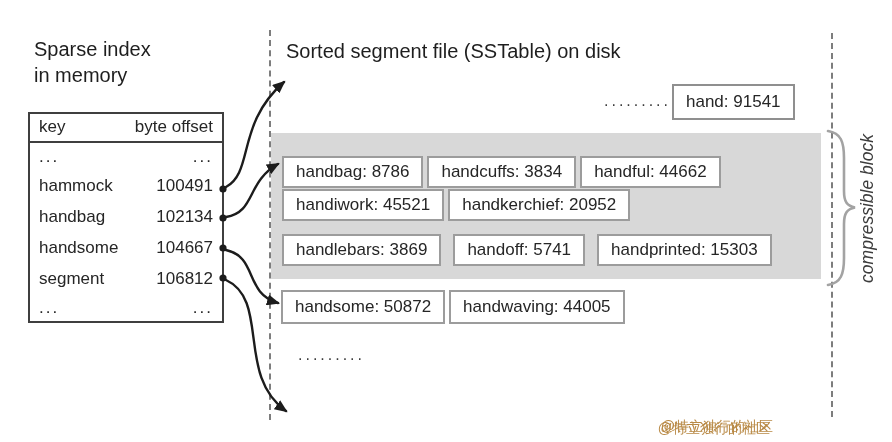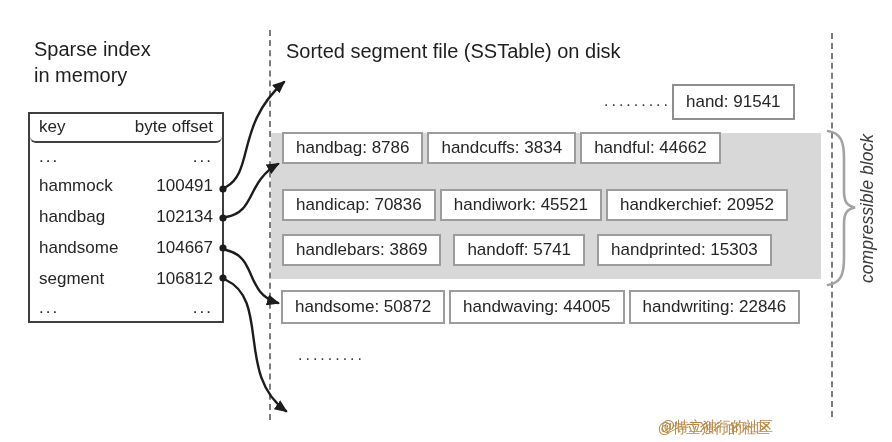--- a/index.html
+++ b/index.html
@@ -8,38 +8,38 @@
   .stage { position:relative; width:776px; height:442px; }
 
   .title { position:absolute; font-size:20px; line-height:1.32; color:#1e1e1e; white-space:pre-line; }
   .title-left { left:34px; top:36px; }
   .title-right { left:286px; top:38px; white-space:nowrap; }
 
   
   .idx-table { position:absolute; left:28px; top:112px; width:196px; background:#fff;
     border:2px solid #3f3f3f; font-size:17px; }
   .idx-head { display:flex; justify-content:space-between; padding:3px 9px 4px;
-    border-bottom:2px solid #3f3f3f;border-radius:6px; }
+    border-bottom:2px solid #3f3f3f; }
   .idx-row { display:flex; justify-content:space-between; align-items:center;
     padding:0 9px; height:31px; }
   .idx-row.ellip { height:27px; letter-spacing:2px; }
 
   
   .dashline { position:absolute; width:0; border-left:2px dashed #7d7d7d; }
   .dash-left  { left:269px; top:30px;  height:390px; }
   .dash-right { left:831px; top:33px; height:384px; }
 
   
   .gray-block { position:absolute; left:271px; top:133px; width:550px; height:146px; background:#d8d8d8; }
   .seg-row { position:absolute; display:flex; gap:4px;border-radius:13px; }
   .seg-box { display:inline-flex; align-items:center; background:#fff;
     border:2px solid #9c9c9c; padding:0 12px; height:32px; font-size:17px; white-space:nowrap; }
   .row-top { left:672px; top:84px; }
   .row-top .seg-box { height:36px; border-color:#8f8f8f; }
-  .row1 { left:282px; top:132px;justify-content:flex-end; }
+  .row1 { left:282px; top:156px;justify-content:flex-end; }
   .row2 { left:282px; top:189px; }
   .row3 { left:282px; top:234px;gap:12px; }
   .row4 { left:281px; top:290px; }
   .row4 .seg-box { height:34px; }
 
   .dots { position:absolute; font-size:16px; letter-spacing:3px; color:#3a3a3a; white-space:nowrap; }
   .dots-top { left:604px; top:92px; }
   .dots-bottom { left:298px; top:346px; }
 
   
@@ -104,34 +104,32 @@
   <div class="seg-row row-top">
     <span class="seg-box">hand: 91541</span>
   </div>
 
   <div class="seg-row row1">
     <span class="seg-box">handbag: 8786</span>
     <span class="seg-box">handcuffs: 3834</span>
     <span class="seg-box">handful: 44662</span>
   </div>
   <div class="seg-row row2">
-    <span class="seg-box">handicap: 70836</span>
     <span class="seg-box">handiwork: 45521</span>
     <span class="seg-box">handkerchief: 20952</span>
   </div>
   <div class="seg-row row3">
     <span class="seg-box">handlebars: 3869</span>
     <span class="seg-box">handoff: 5741</span>
     <span class="seg-box">handprinted: 15303</span>
   </div>
 
   <div class="seg-row row4">
     <span class="seg-box">handsome: 50872</span>
     <span class="seg-box">handwaving: 44005</span>
-    <span class="seg-box">handwriting: 22846</span>
   </div>
 
   <div class="dots dots-bottom">.........</div>
 
   <svg class="overlay" width="892" height="442" viewBox="0 0 892 442">
     <defs>
       <marker id="ah" markerUnits="userSpaceOnUse" markerWidth="14" markerHeight="11" refX="11" refY="5.5" orient="auto">
         <path d="M0,0 L13,5.5 L0,11 Z" fill="#1c1c1c"></path>
       </marker>
     </defs>

